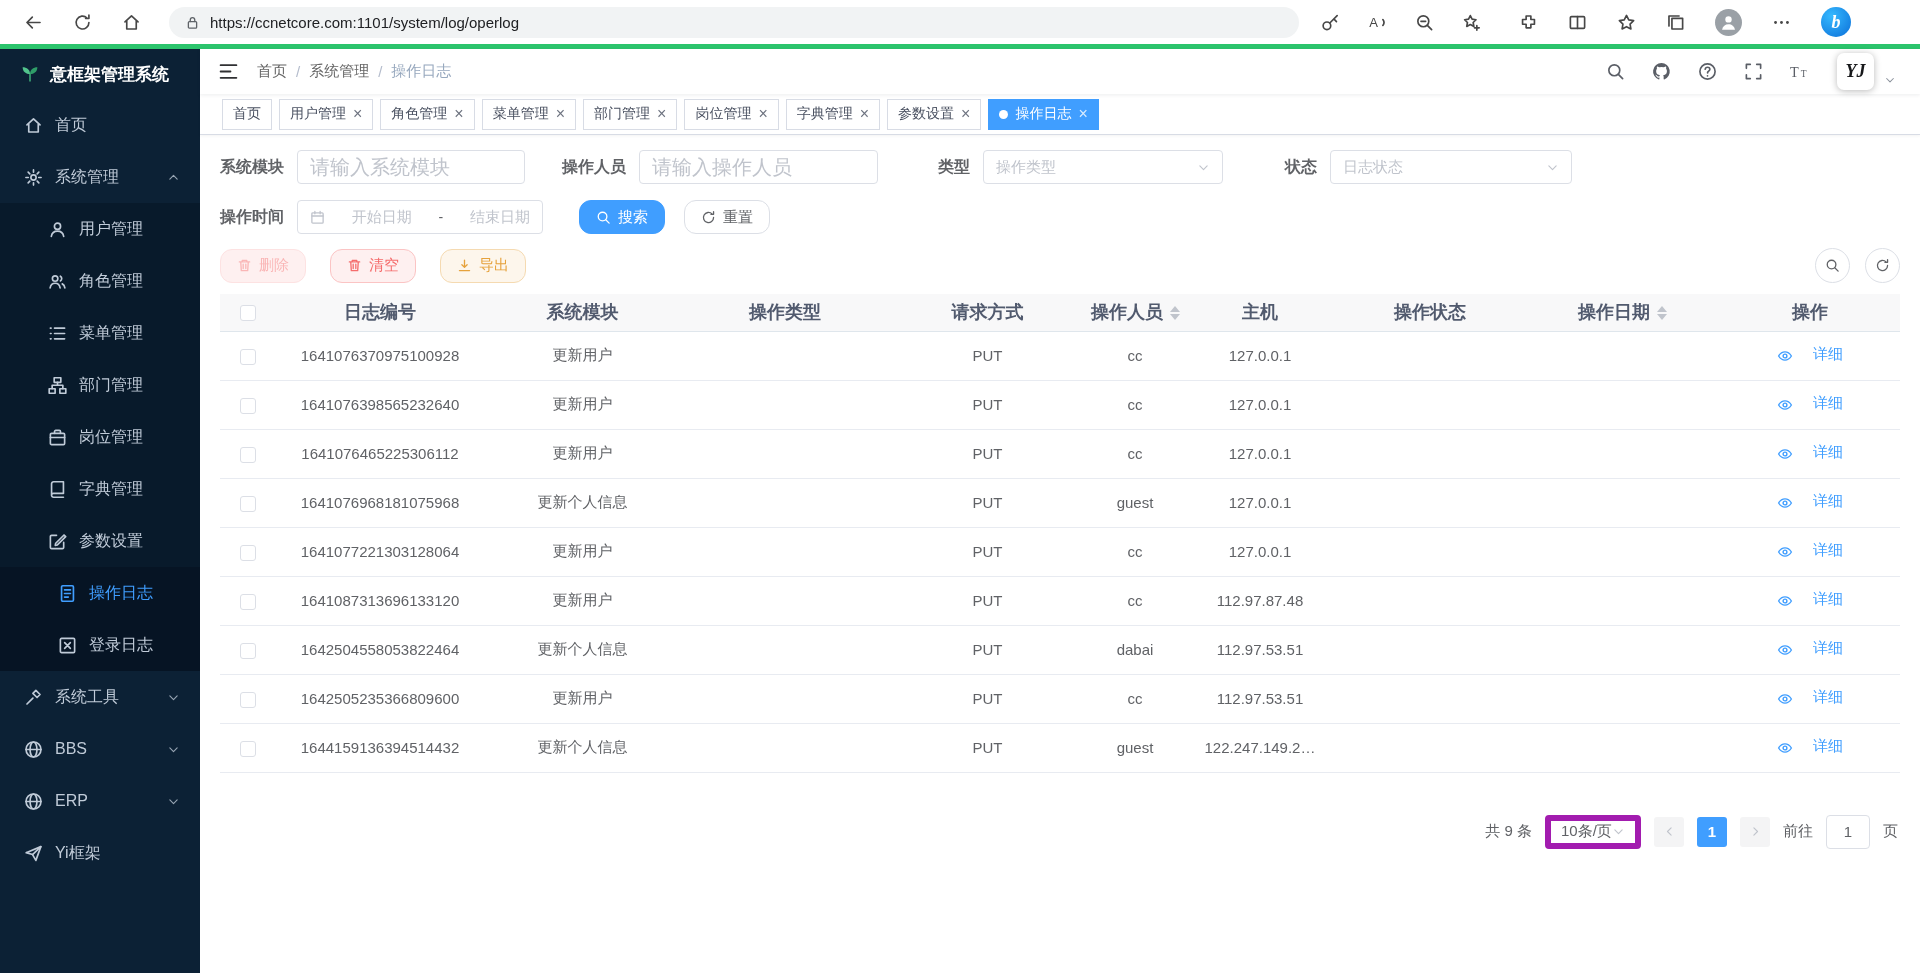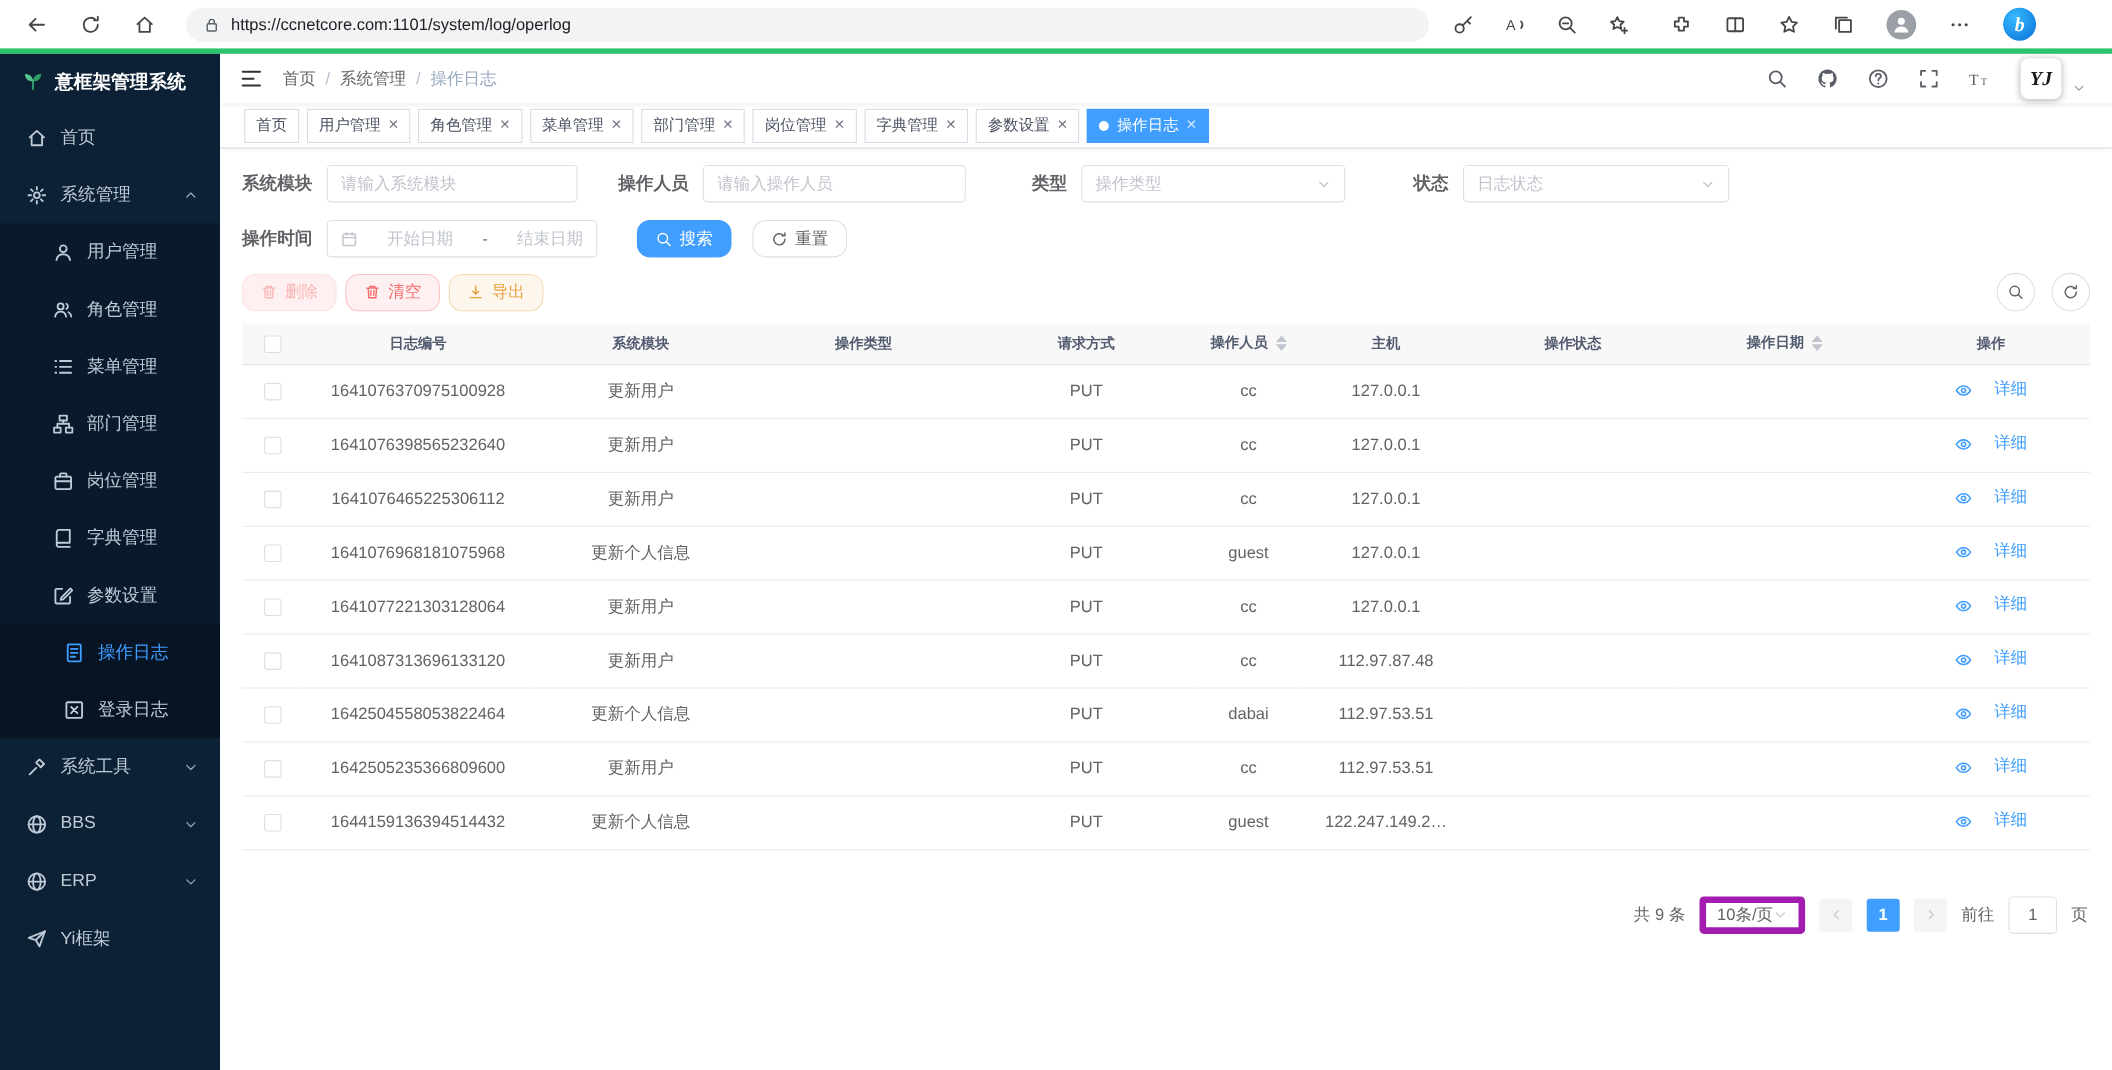--- a/index.html
+++ b/index.html
@@ -66,46 +66,46 @@
 .tag.active .dot{display:inline-block}
 .tclose{font-size:16px;line-height:1;opacity:.8;cursor:pointer}
 
 
 .content{padding:15px 20px 0}
 .filter-row{display:flex;align-items:center;margin-bottom:16px}
 .filter-row.r2{margin-bottom:14px}
 .form-item{display:flex;align-items:center}
 .mr37{margin-right:37px}.mr60{margin-right:60px}.mr62{margin-right:62px}.mr36{margin-right:36px}.mr19{margin-right:19px}
 .f-label{font-size:16px;font-weight:bold;color:#606266;margin-right:13px;white-space:nowrap}
-.f-input{height:34px;border:1px solid #dcdfe6;border-radius:4px;padding:0 12px;font-size:15px;color:#737373;outline:none;font-family:inherit;background:#fff}
+.f-input{height:34px;border:1px solid #dcdfe6;border-radius:4px;padding:0 12px;font-size:20px;color:#737373;outline:none;font-family:inherit;background:#fff}
 .f-input::placeholder{color:#c0c4cc}
 .w228{width:228px}.w239{width:239px}.w240{width:240px}.w242{width:242px}.w238{width:246px}
 .f-select{height:34px;border:1px solid #dcdfe6;border-radius:4px;display:flex;align-items:center;justify-content:space-between;padding:0 12px;cursor:pointer;background:#fff}
 .ph{color:#c0c4cc;font-size:15px}
 .icn12{width:13px;height:13px;display:inline-flex;color:#c0c4cc}
 .icn14{width:15px;height:15px;display:inline-flex}
 .icn16{width:16px;height:16px;display:inline-flex}
 .f-date{height:34px;border:1px solid #dcdfe6;border-radius:4px;display:flex;align-items:center;justify-content:space-between;padding:0 12px;background:#fff;cursor:pointer;font-size:14px}
 .f-date .icn14{color:#c0c4cc}
 .dsep{color:#606266}
 
 .btn{height:34px;border-radius:12px;font-size:15px;display:inline-flex;align-items:center;gap:7px;padding:0 16px;cursor:pointer;border:1px solid #dcdfe6;background:#fff;color:#606266;font-family:inherit}
 .btn-primary{background:#409eff;border-color:#409eff;color:#fff}
 .btn-danger-dis{background:#fef0f0;border-color:#fde2e2;color:#fab6b6;cursor:not-allowed}
 .btn-danger{background:#fef0f0;border-color:#fbc4c4;color:#f56c6c}
 .btn-warning{background:#fdf6ec;border-color:#f5dab1;color:#e6a23c}
 
 .toolbar{display:flex;align-items:center;margin-bottom:11px}
-.toolbar .btn{margin-right:8px}
+.toolbar .btn{margin-right:24px}
 .toolbar-right{margin-left:auto;display:flex;gap:15px}
 .circle-btn{width:35px;height:35px;border-radius:50%;border:1px solid #dcdfe6;background:#fff;display:flex;align-items:center;justify-content:center;color:#606266;cursor:pointer}
 
 
 .log-table{width:100%;border-collapse:collapse;table-layout:fixed}
-.log-table th{background:#f8f8f9;color:#515a6e;font-weight:bold;font-size:13px;height:37px;text-align:center;border-bottom:1px solid #dfe6ec;padding:0 6px;white-space:nowrap}
+.log-table th{background:#f8f8f9;color:#515a6e;font-weight:bold;font-size:18px;height:37px;text-align:center;border-bottom:1px solid #dfe6ec;padding:0 6px;white-space:nowrap}
 .log-table td{height:49px;font-size:15px;color:#606266;text-align:center;border-bottom:1px solid #e8ebf1;padding:0 6px;overflow:hidden;text-overflow:ellipsis;white-space:nowrap}
 .cbx{width:16px;height:16px;border:1px solid #dcdfe6;border-radius:3px;background:#fff;display:inline-block;vertical-align:middle;cursor:pointer}
 .carets{display:inline-flex;flex-direction:column;margin-left:7px;vertical-align:middle;cursor:pointer}
 .carets .cu{width:0;height:0;border:5px solid transparent;border-bottom:6px solid #c0c4cc;margin-bottom:2px}
 .carets .cd{width:0;height:0;border:5px solid transparent;border-top:6px solid #c0c4cc}
 .detail-link{color:#409eff;display:inline-flex;align-items:flex-end;gap:20px;cursor:pointer;text-decoration:none}
 
 
 .pagination{display:flex;align-items:center;justify-content:flex-end;margin-top:42px;gap:13px;font-size:15px;color:#606266;padding-right:2px}
 .page-size{width:96px;height:34px;border:6px solid #a21caf;border-radius:4px;display:flex;align-items:center;justify-content:space-between;padding:0 10px;cursor:pointer;background:#fff}

